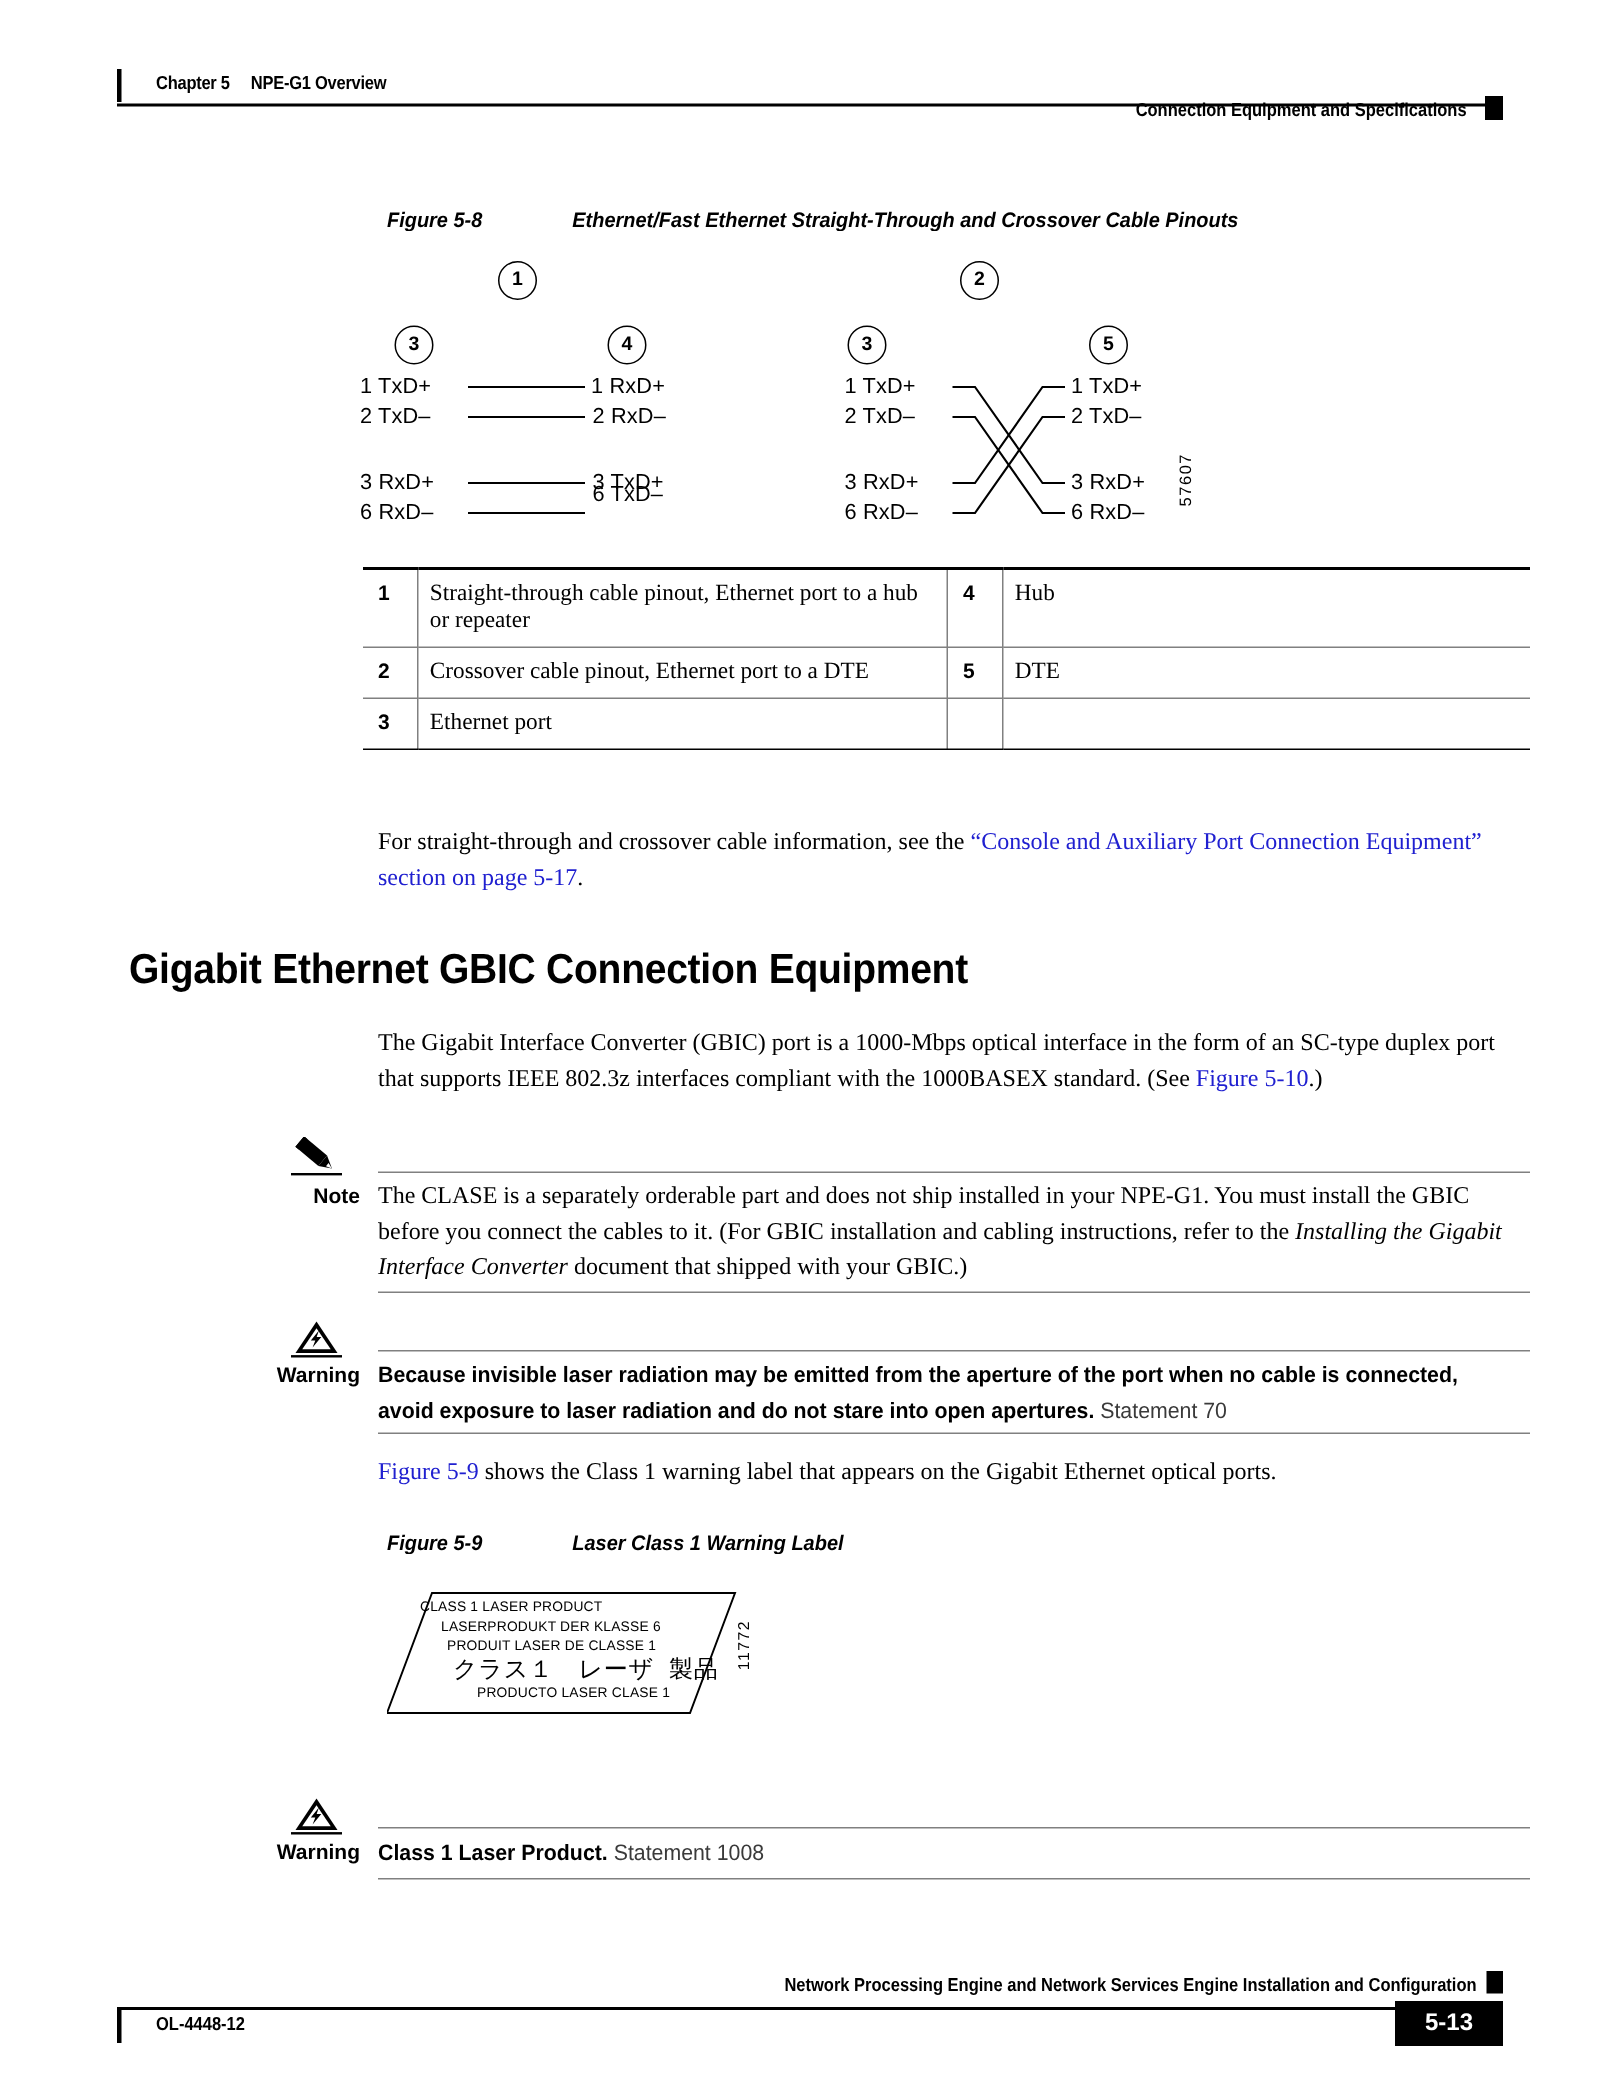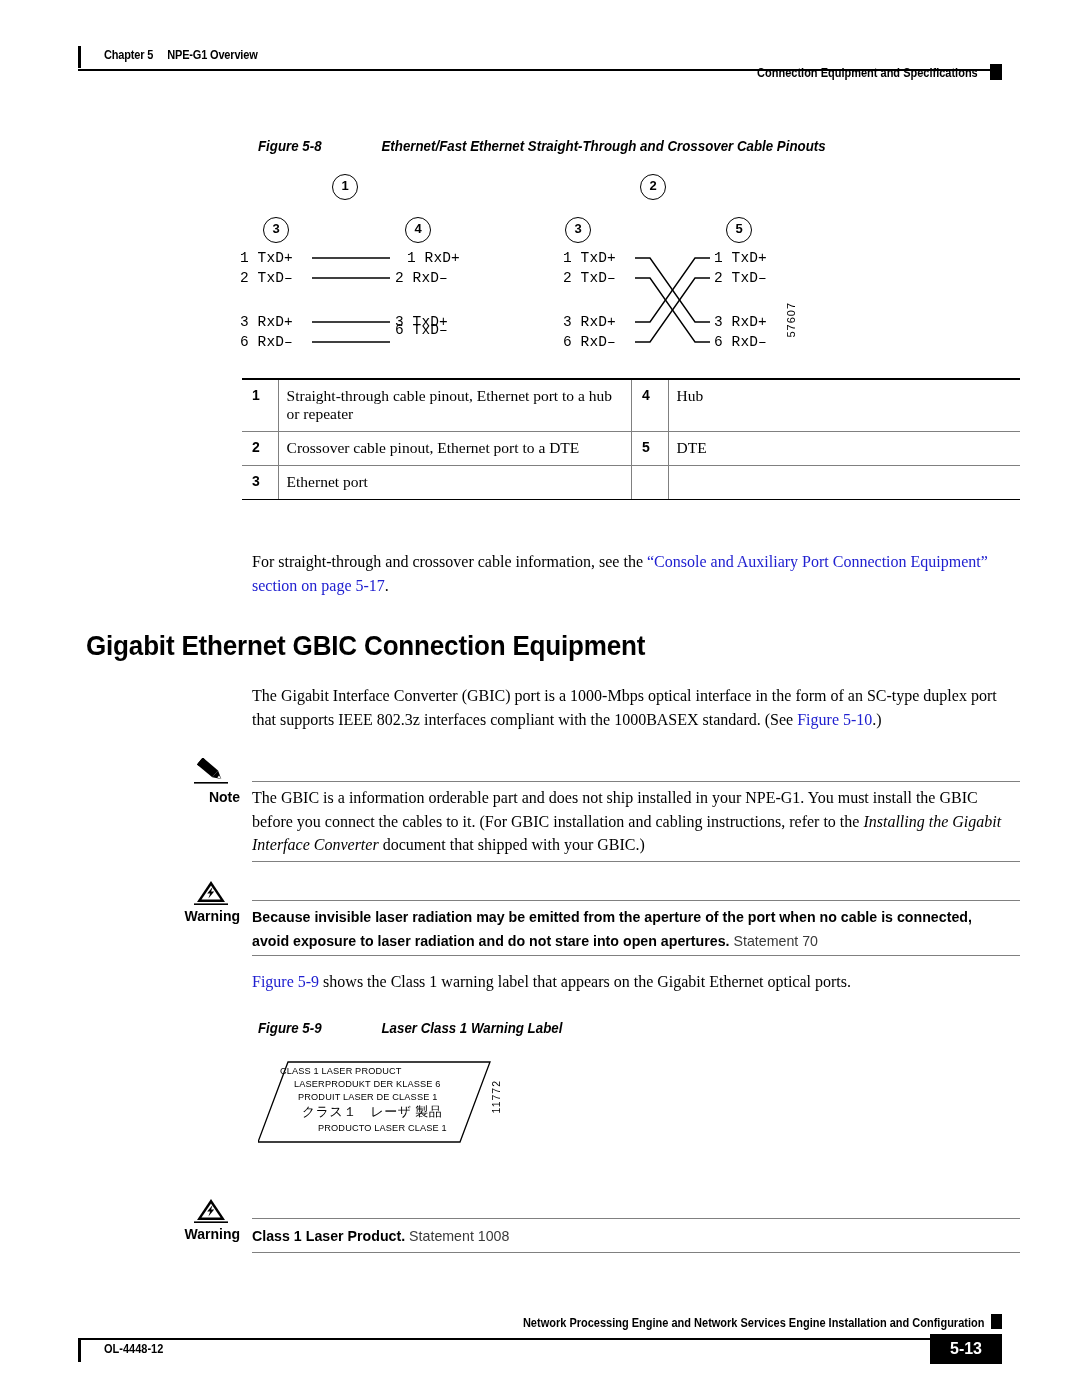--- a/index.html
+++ b/index.html
@@ -89,21 +89,21 @@
     border-radius: 50%;
     font-family: "Liberation Sans", sans-serif;
     font-weight: bold;
     font-size: 13px;
     line-height: 22px;
     text-align: center;
     background: #fff;
   }
   .pinlabel {
     position: absolute;
-    font-family: Liberation Mono, monospace;
+    font-family: Liberation Sans, sans-serif;
     font-size: 14.5px;
     white-space: nowrap;
     letter-spacing: 0.1px;
   }
   .figid {
     position: absolute;
     font-family: "Liberation Sans", sans-serif;
     font-size: 11px;
     letter-spacing: 1px;
     writing-mode: vertical-rl;
@@ -228,22 +228,22 @@
   .laser-text {
     position: absolute;
     font-family: "Liberation Sans", sans-serif;
     font-size: 9.2px;
     letter-spacing: 0.15px;
     white-space: nowrap;
     text-align: right;
   }
   .laser-jp {
     position: absolute;
-    font-family: Liberation Serif, serif;
-    font-size: 13px;
+    font-family: Liberation Mono, monospace;
+    font-size: 16px;
     letter-spacing: 0.5px;
     white-space: nowrap;
   }
   .laser-id {
     position: absolute;
     left: 232px; top: 22px;
     font-family: "Liberation Sans", sans-serif;
     font-size: 10.5px;
     letter-spacing: 1px;
     writing-mode: vertical-rl;
@@ -328,21 +328,21 @@
   <div class="callout" style="left:23px; top:47px;">3</div>
   <div class="callout" style="left:165px; top:47px;">4</div>
   <div class="callout" style="left:325px; top:47px;">3</div>
   <div class="callout" style="left:486px; top:47px;">5</div>
 
   <div class="pinlabel" style="left:0px;   top:80px;">1 TxD+</div>
   <div class="pinlabel" style="left:0px;   top:100px;">2 TxD–</div>
   <div class="pinlabel" style="left:0px;   top:144px;">3 RxD+</div>
   <div class="pinlabel" style="left:0px;   top:164px;">6 RxD–</div>
 
-  <div class="pinlabel" style="left:167px; top:80px;">1 RxD+</div>
+  <div class="pinlabel" style="left:154px; top:80px;">1 RxD+</div>
   <div class="pinlabel" style="left:155px; top:100px;">2 RxD–</div>
   <div class="pinlabel" style="left:155px; top:144px;">3 TxD+</div>
   <div class="pinlabel" style="left:155px; top:152px;">6 TxD–</div>
 
   <svg width="580" height="200" style="position:absolute; left:0; top:0; pointer-events:none;">
     <g stroke="#000" stroke-width="1.4" fill="none">
       <line x1="72" y1="88" x2="150" y2="88"></line>
       <line x1="72" y1="108" x2="150" y2="108"></line>
       <line x1="72" y1="152" x2="150" y2="152"></line>
       <line x1="72" y1="172" x2="150" y2="172"></line>
@@ -408,21 +408,21 @@
         <rect x="2" y="8" width="20" height="9" fill="#000"></rect>
         <polygon points="22,8 30,12.5 22,17" fill="#000"></polygon>
         <polygon points="26,11.2 30,12.5 26,13.9" fill="#fff"></polygon>
         <rect x="2" y="8" width="3" height="9" fill="#000"></rect>
       </g>
       <rect x="0" y="24" width="34" height="1.6" fill="#000"></rect>
     </svg>
   </div>
   <div class="admon-label" style="top:789px;">Note</div>
   <div class="admon-rule-top" style="top:781px;"></div>
-  <div class="admon-body note-body" style="top:786px;"><span>The GBIC is a information orderable part and does not ship installed in your NPE-G1. You must install the GBIC before you connect the cables to it. (For GBIC installation and cabling instructions, refer to the </span><em>Installing the Gigabit Interface Converter</em><span> document that shipped with your GBIC.)</span></div>
+  <div class="admon-body note-body" style="top:786px;"><span>The CLASE is a separately orderable part and does not ship installed in your NPE-G1. You must install the GBIC before you connect the cables to it. (For GBIC installation and cabling instructions, refer to the </span><em>Installing the Gigabit Interface Converter</em><span> document that shipped with your GBIC.)</span></div>
   <div class="admon-rule-bot" style="top:861px;"></div>
 </div>
 
 <div class="admon" style="top:0">
   <div class="admon-icon" style="top:880px;">
     <svg class="wtri" width="34" height="28" viewBox="0 0 34 28">
       <polygon points="17,1 31,22 3,22" fill="#000"></polygon>
       <polygon points="17,5.5 26.5,19.5 7.5,19.5" fill="#fff"></polygon>
       <polygon points="18.6,7 13.2,13.6 16.2,13.6 14.4,18.4 20.2,11.4 17.1,11.4" fill="#000"></polygon>
       <rect x="0" y="23.4" width="34" height="1.6" fill="#000"></rect>

